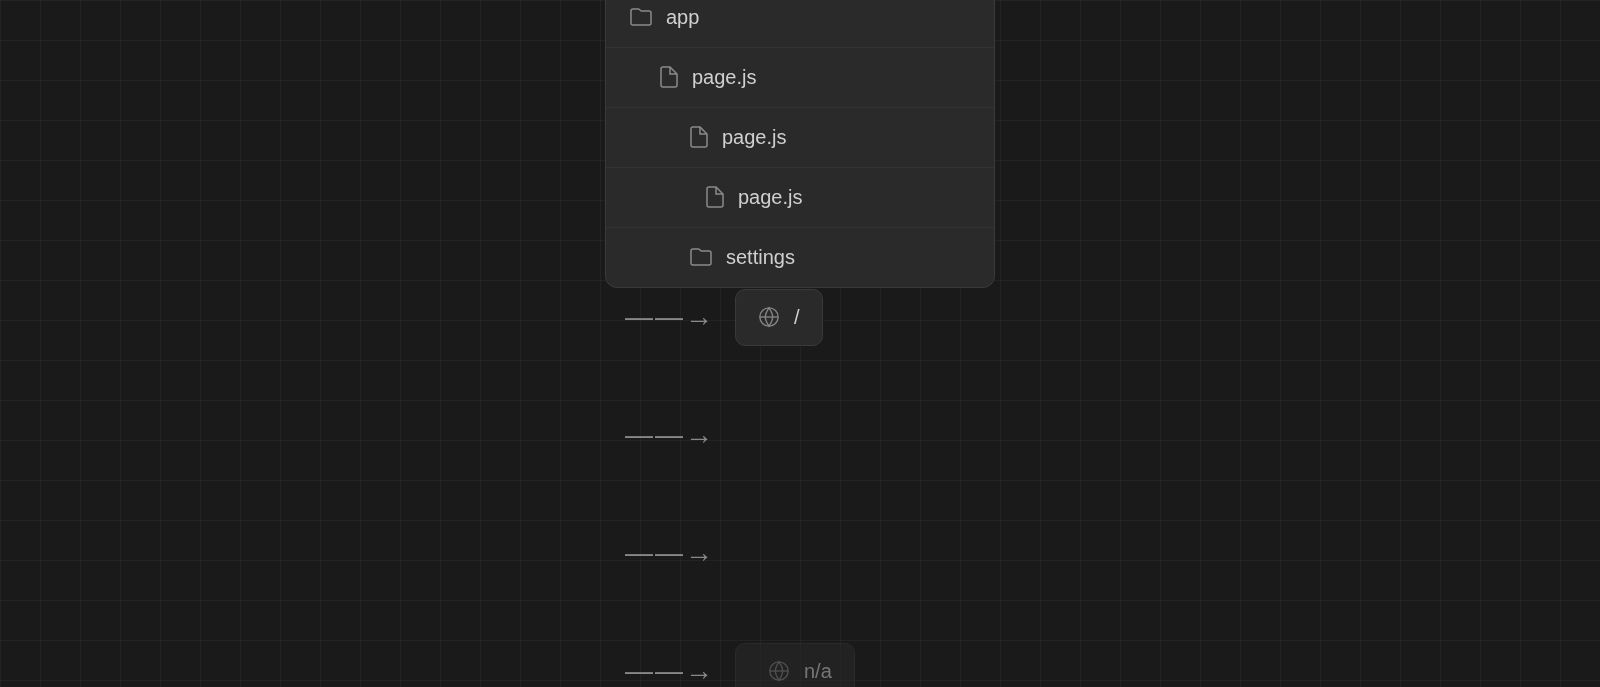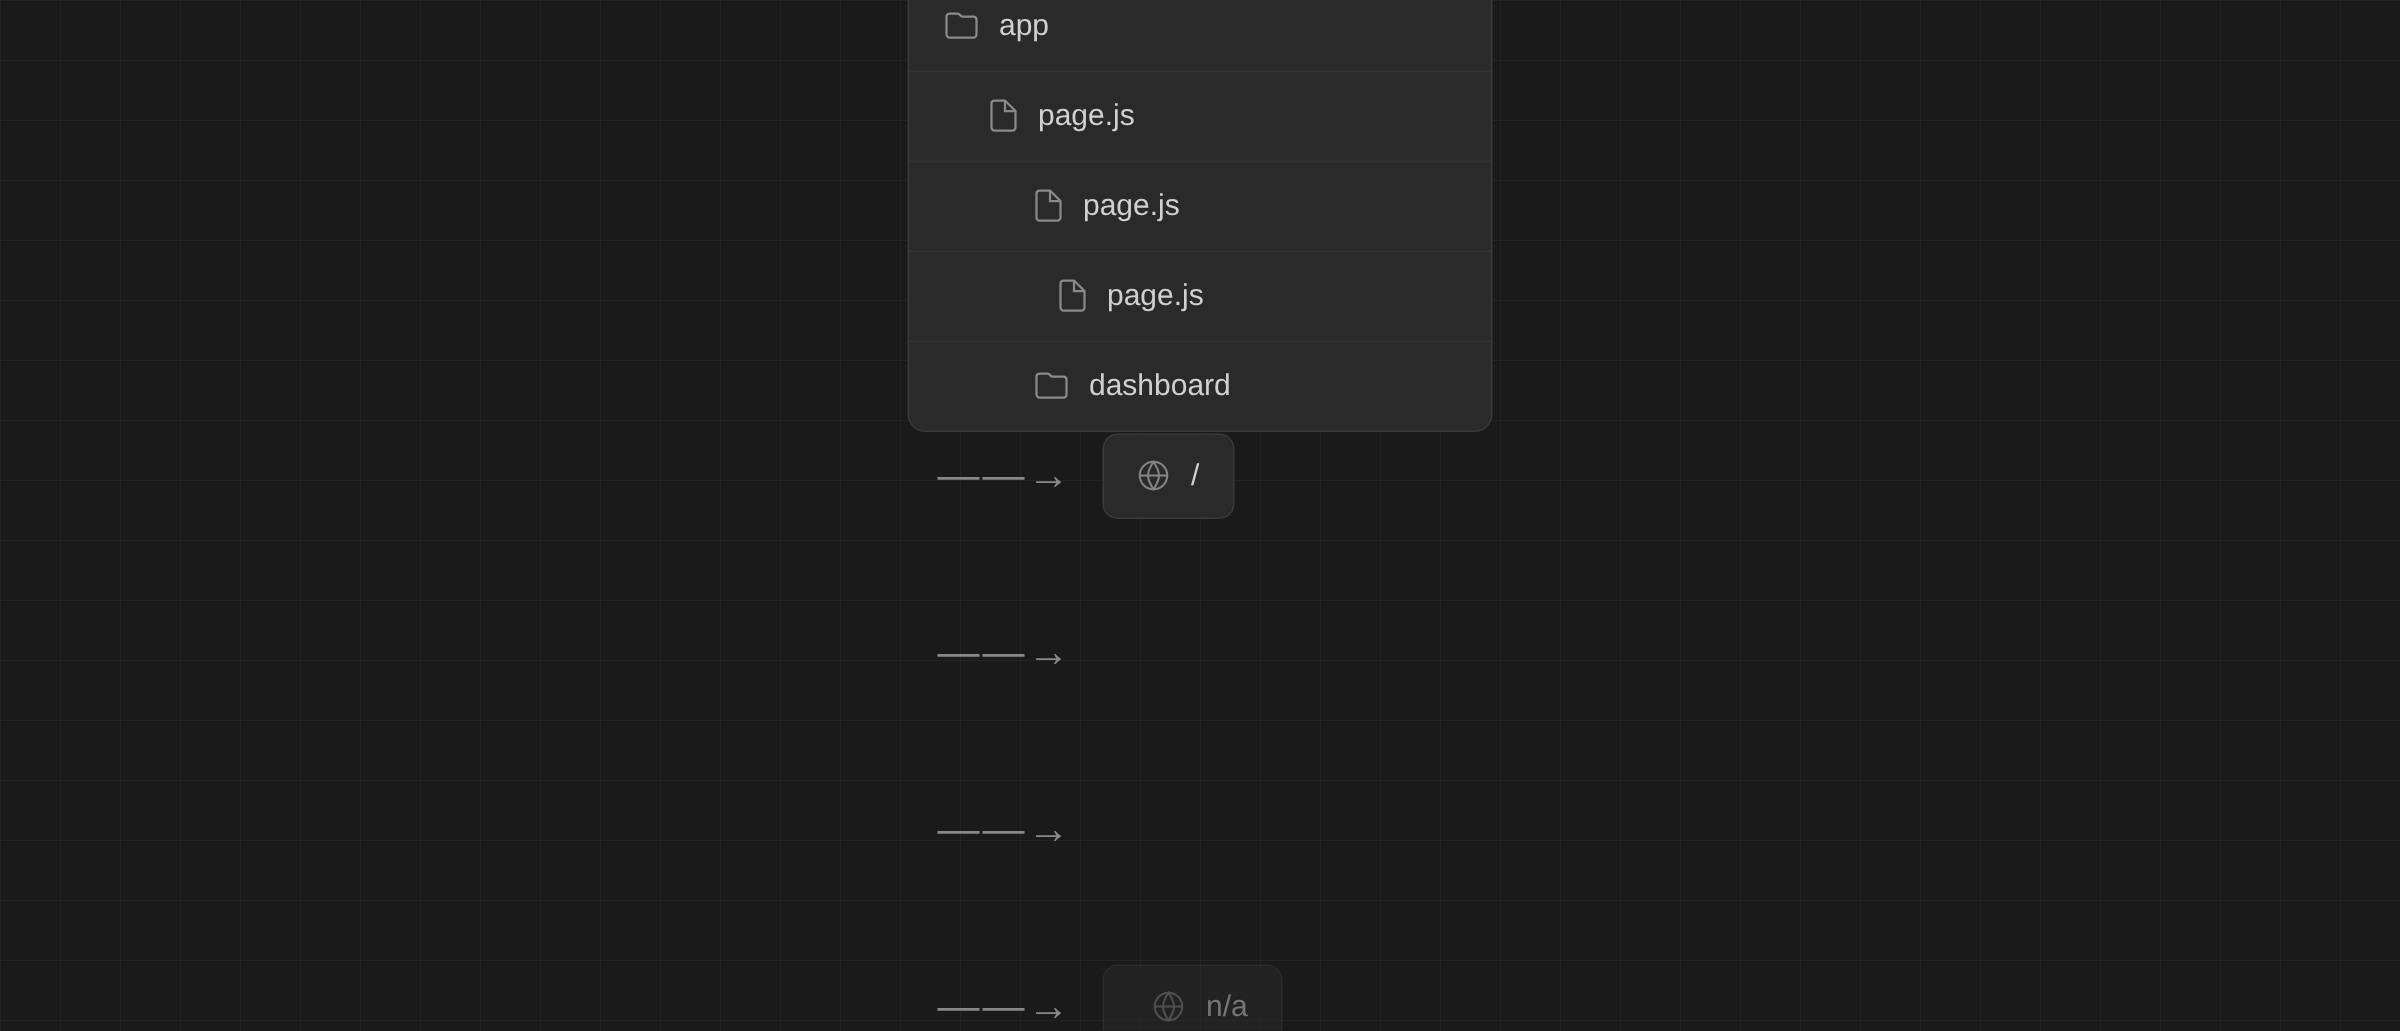--- a/index.html
+++ b/index.html
@@ -134,21 +134,21 @@
         <path d="M10 1H3C1.89543 1 1 1.89543 1 3V19C1 20.1046 1.89543 21 3 21H15C16.1046 21 17 20.1046 17 19V8L10 1Z" stroke="#aaa" stroke-width="1.5" fill="none"></path>
         <path d="M10 1V8H17" stroke="#aaa" stroke-width="1.5" fill="none"></path>
       </svg>
       <span>page.js</span>
     </div>
 
     <div class="tree-item level-3">
       <svg width="22" height="20" viewBox="0 0 22 20" fill="none" xmlns="http://www.w3.org/2000/svg">
         <path d="M1 4C1 2.89543 1.89543 2 3 2H8.17157C8.70201 2 9.21071 2.21071 9.58579 2.58579L10.4142 3.41421C10.7893 3.78929 11.298 4 11.8284 4H19C20.1046 4 21 4.89543 21 6V16C21 17.1046 20.1046 18 19 18H3C1.89543 18 1 17.1046 1 16V4Z" stroke="#aaa" stroke-width="1.5" fill="none"></path>
       </svg>
-      <span>dashboard</span>
+      <span>settings</span>
     </div>
 
   </div>
 
   <div style="display: flex; flex-direction: column;">
 
     <div style="display: flex; align-items: center; height: 59px;">
       <div style="width: 130px; display: flex; align-items: center; justify-content: center;">
         <span style="color: #888; font-size: 28px; font-weight: 300; letter-spacing: 2px;">——→</span>
       </div>

